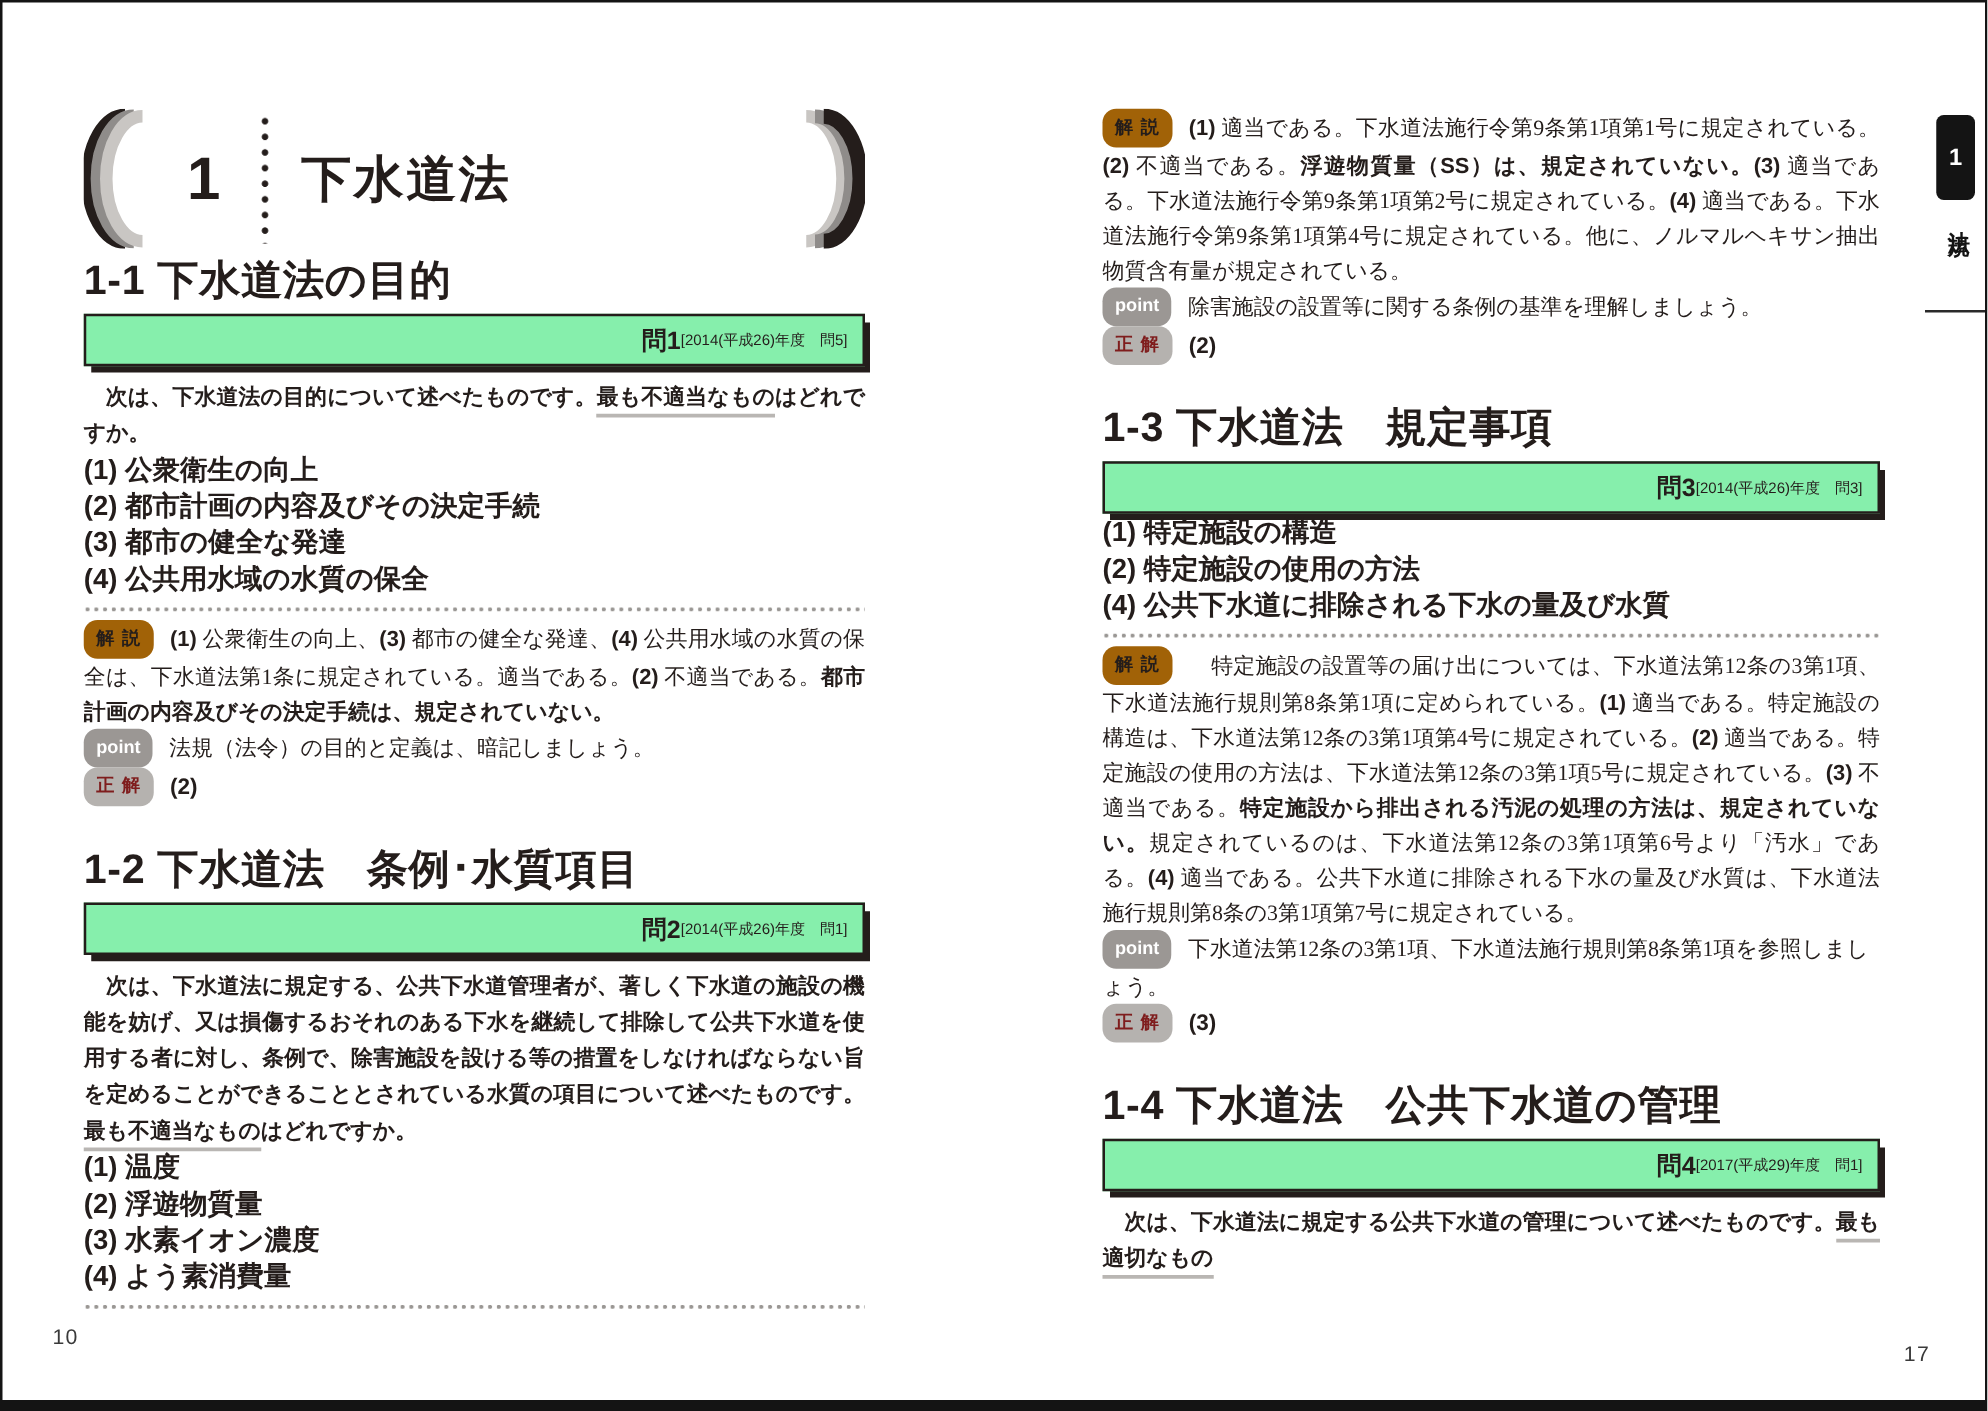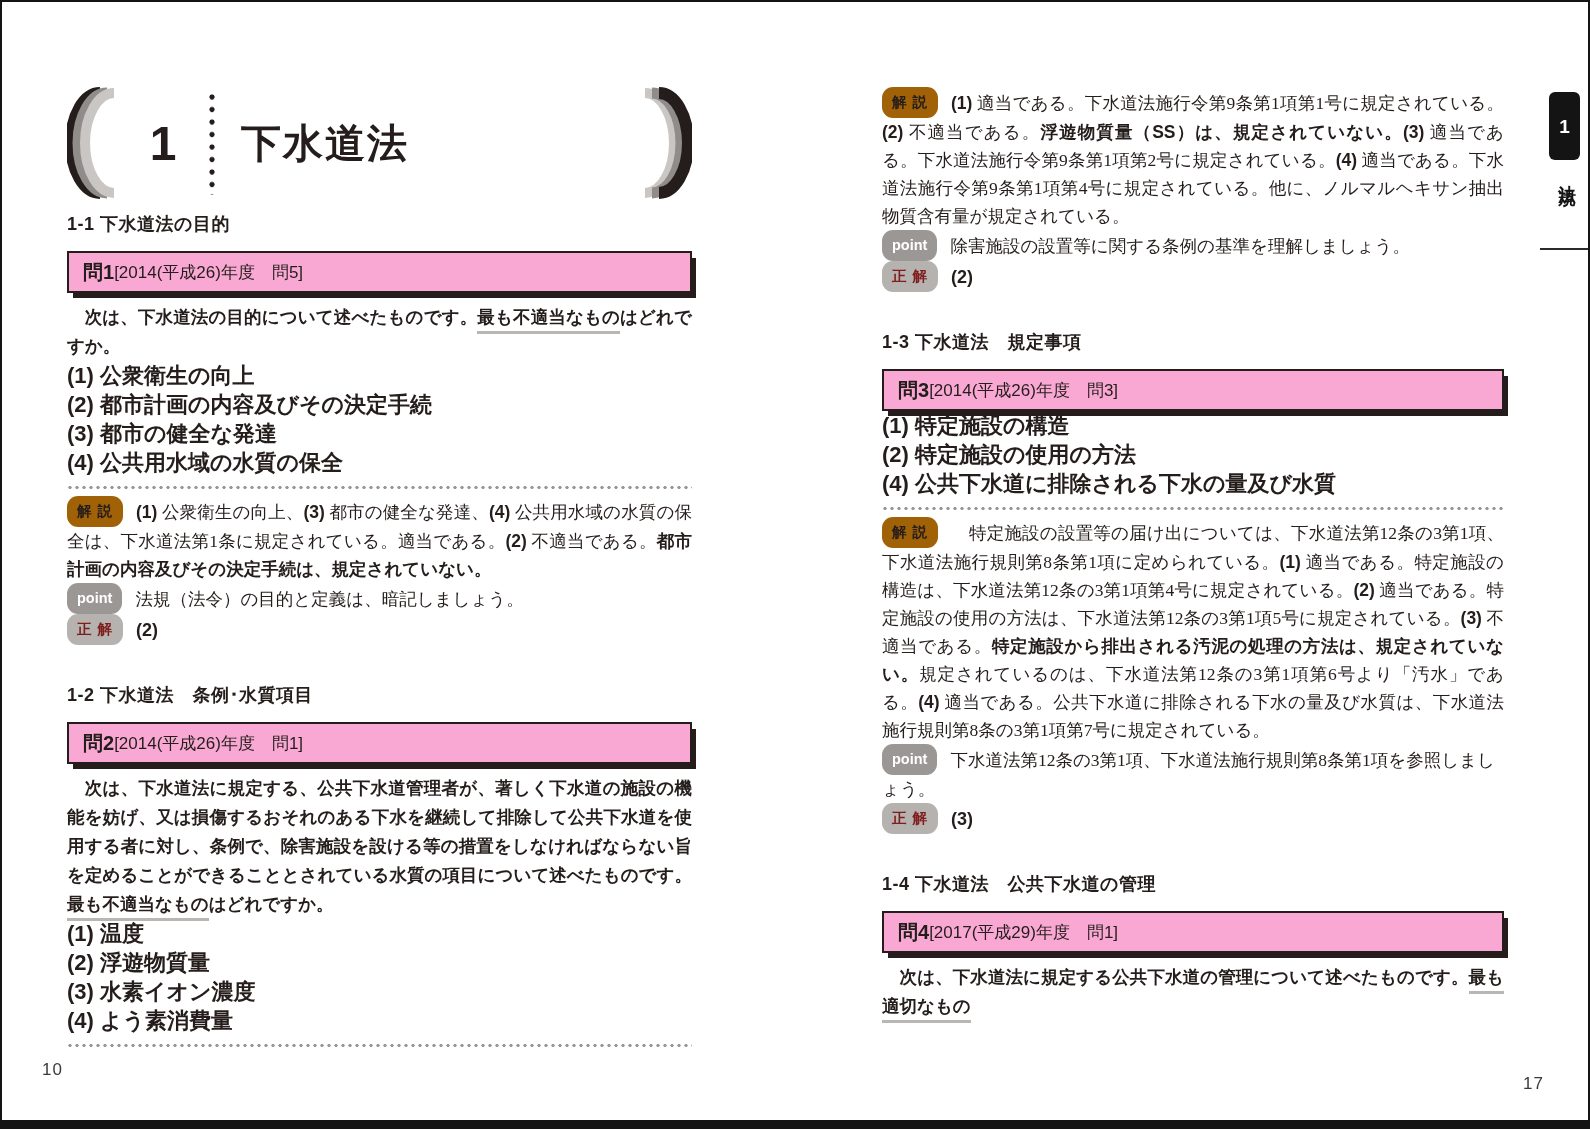--- a/index.html
+++ b/index.html
@@ -17,29 +17,29 @@
   
   .chapter-head { display:flex; align-items:center; height:112px; }
   .ch-num { width:86px; text-align:center; font-size:48px; font-weight:800; letter-spacing:-2px; }
   .ch-dots { width:6px; height:104px; margin:0 4px;
     background-image:radial-gradient(circle at 3px 6px, #241d1b 2.3px, rgba(0,0,0,0) 2.9px);
     background-size:6px 12.5px; background-repeat:repeat-y; }
   .ch-title { margin-left:22px; font-size:40px; font-weight:800; letter-spacing:2px; }
   .spacer { flex:1; }
 
   
-  h2.sec { font-size:18px; font-weight:800; letter-spacing:0.5px; margin-top:8px; height:34px; line-height:34px; }
+  h2.sec { font-size:33px; font-weight:800; letter-spacing:0.5px; margin-top:8px; height:34px; line-height:34px; }
   h2.mt { margin-top:33px; }
 
   
-  .qbox { margin-top:10px; height:42px; background:#f9a8d4; border:2px solid #241d1b;
+  .qbox { margin-top:10px; height:42px; background:#86efac; border:2px solid #241d1b;
     box-shadow:5px 6px 0 -1px #241d1b; display:flex; align-items:center;
-    justify-content:flex-start; padding:0 12px 0 14px; }
+    justify-content:flex-end; padding:0 12px 0 14px; }
   .q-label { font-size:20px; font-weight:800; }
-  .q-source { font-size:17px; font-weight:500; }
+  .q-source { font-size:12px; font-weight:500; }
 
   
   .q-text { margin-top:10px; font-size:17.5px; line-height:29px; font-weight:700; text-align:justify; }
   .opt { font-size:22px; line-height:29px; font-weight:700; }
   .opts { margin-top:0; }
   .expl { font-family:"Liberation Serif", serif; font-size:17.5px; line-height:28px; text-align:justify; font-weight:400; }
   .seg-b { font-family:"Liberation Sans", sans-serif; font-weight:700; }
   .seg-u { border-bottom:3.5px solid #b9b6b3; padding-bottom:4px; }
 
   .dotline { margin-top:9px; margin-bottom:7px; height:3px;

